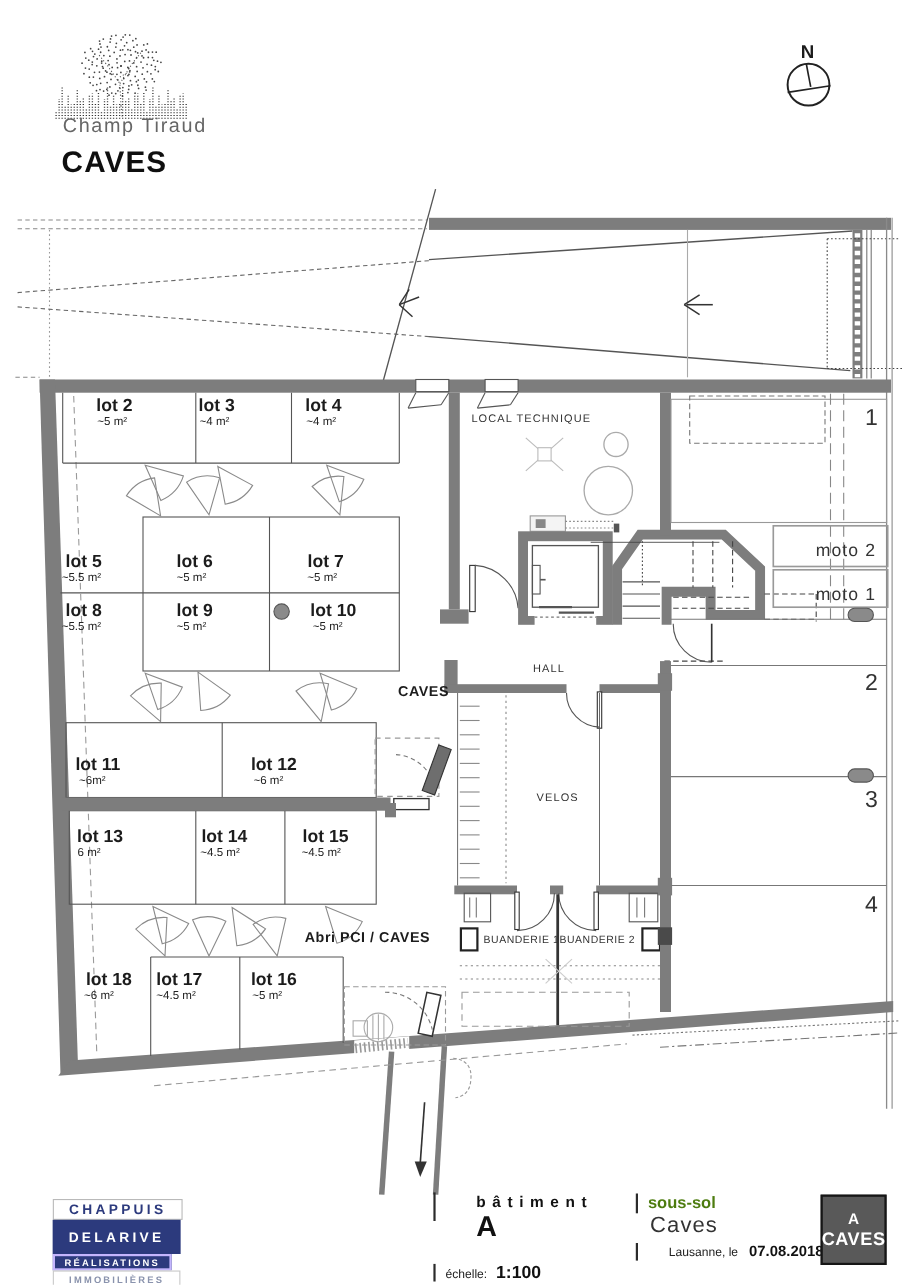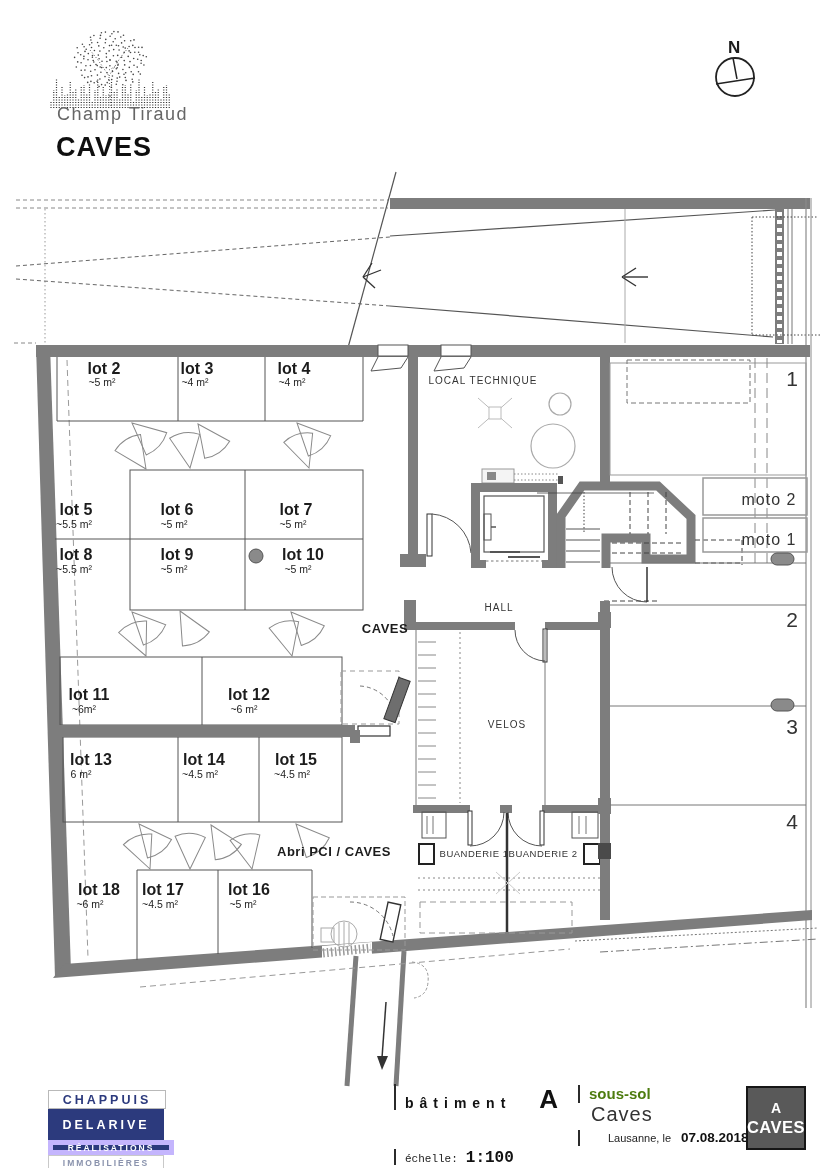--- a/index.html
+++ b/index.html
@@ -16,21 +16,21 @@
   .moto-lbl{font-size:16px;fill:#333;letter-spacing:1px;}
   
   .brand-name{position:absolute;left:57px;top:104px;font-size:18px;color:#666;letter-spacing:1.5px;}
   .page-title{position:absolute;left:56px;top:132px;font-size:27px;font-weight:800;color:#0f0f0f;letter-spacing:1px;}
   
   .cd-logo{position:absolute;left:48px;top:1090px;width:234px;font-weight:bold;}
   .cd-row{display:flex;flex-direction:column;}
   .cd-cell{box-sizing:border-box;display:flex;align-items:center;justify-content:center;}
   .cd-c1{width:118px;height:19px;background:#fff;border:1px solid #b9b9b9;color:#2c3a7d;font-size:12.5px;letter-spacing:3px;}
   .cd-c2{width:116px;height:31px;background:#2c3a7d;color:#fff;font-size:12.5px;letter-spacing:3px;border:1px solid #2c3a7d;}
-  .cd-c3{width:126px;height:15px;background:#2c3a7d;color:#fff;font-size:8.5px;letter-spacing:2px;border:5px solid #c4b5fd;}
+  .cd-c3{width:108px;height:15px;background:#2c3a7d;color:#fff;font-size:8.5px;letter-spacing:2px;border:2px solid #c4b5fd;}
   .cd-c4{width:116px;height:15px;background:#fff;color:#8a93ad;font-size:8.5px;letter-spacing:2px;border:1px solid #c9c9c9;}
   .ft-line{position:absolute;display:flex;align-items:baseline;}
   .bar-left{border-left:2px solid #2b2b2b;padding-left:9px;}
   .bat-label{font-size:14px;font-weight:bold;letter-spacing:6px;color:#111;}
   .bat-letter{font-size:26px;font-weight:bold;color:#111;margin-left:28px;}
   .echelle-label{font-size:11px;color:#222;}
   .echelle-value{font-size:16px;font-weight:bold;color:#111;margin-left:8px;}
   .level-bold{font-size:15px;font-weight:bold;color:#4d7c0f;}
   .level-name{position:absolute;left:591px;top:1103px;font-size:20px;color:#333;letter-spacing:1px;}
   .place-label{font-size:11px;color:#222;}
@@ -612,25 +612,25 @@
   <div class="cd-row">
     <div class="cd-cell cd-c1">CHAPPUIS</div>
     <div class="cd-cell cd-c2">DELARIVE</div>
   </div>
   <div class="cd-row">
     <div class="cd-cell cd-c3">RÉALISATIONS</div>
     <div class="cd-cell cd-c4">IMMOBILIÈRES</div>
   </div>
 </div>
 
-<div class="ft-line bar-left" style="left:394px;top:1084px;height:26px;">
+<div class="ft-line bar-left" style="left:394px;top:1084px;height:26px;flex-direction:column;">
   <span class="bat-label">bâtiment</span>
   <span class="bat-letter">A</span>
 </div>
-<div class="ft-line bar-left" style="left:394px;top:1149px;height:16px;font-family:Liberation Mono, monospace;">
+<div class="ft-line bar-left" style="left:394px;top:1149px;height:16px;">
   <span class="echelle-label">échelle:</span>
   <span class="echelle-value">1:100</span>
 </div>
 <div class="ft-line bar-left" style="left:578px;top:1085px;height:18px;">
   <span class="level-bold">sous-sol</span>
 </div>
 <div class="level-name">Caves</div>
 <div class="ft-line bar-left" style="left:578px;top:1130px;height:16px;padding-left:28px;">
   <span class="place-label">Lausanne, le</span>
   <span class="date-value">07.08.2018</span>

